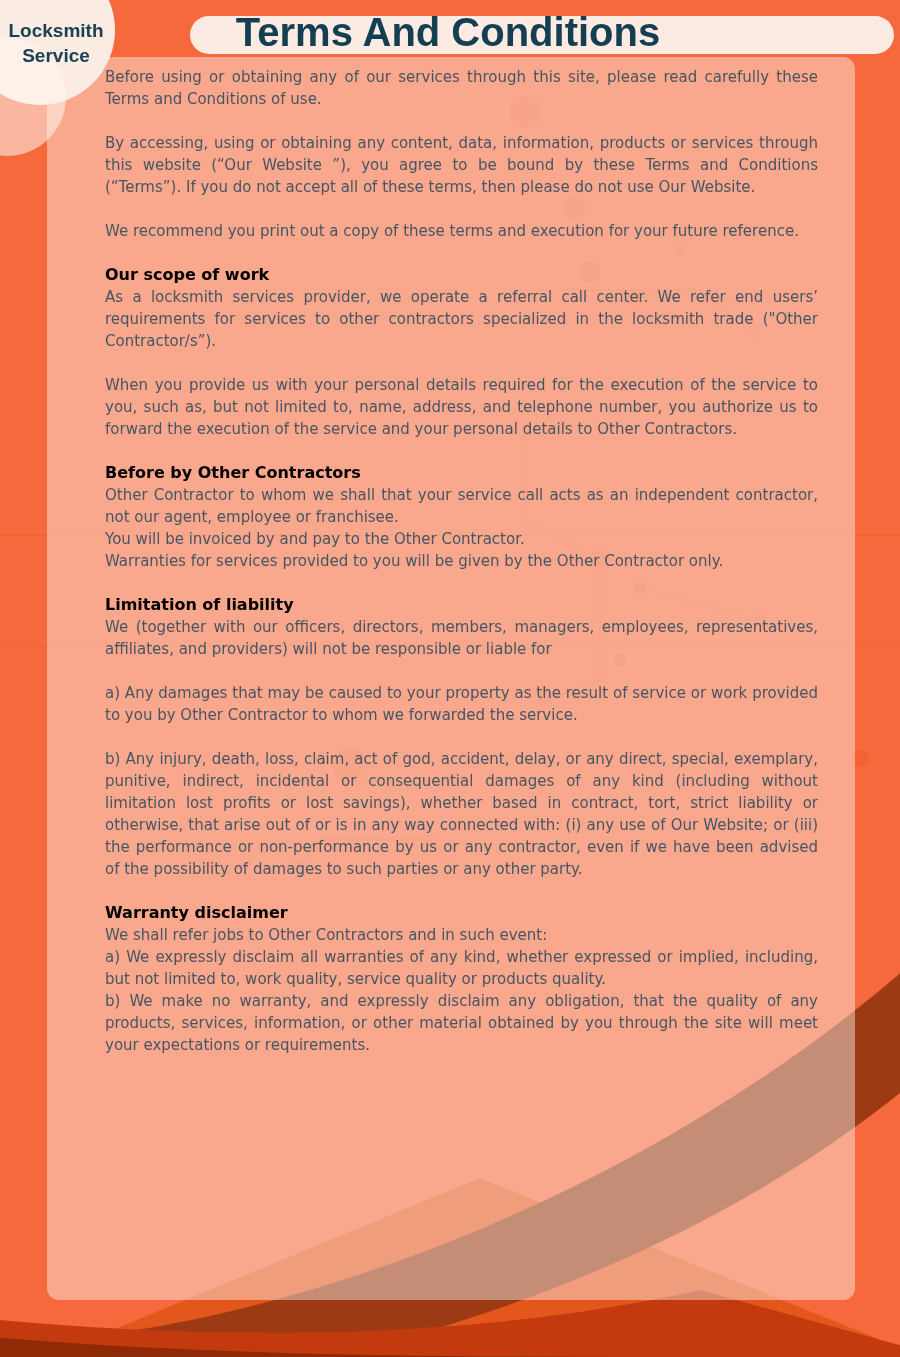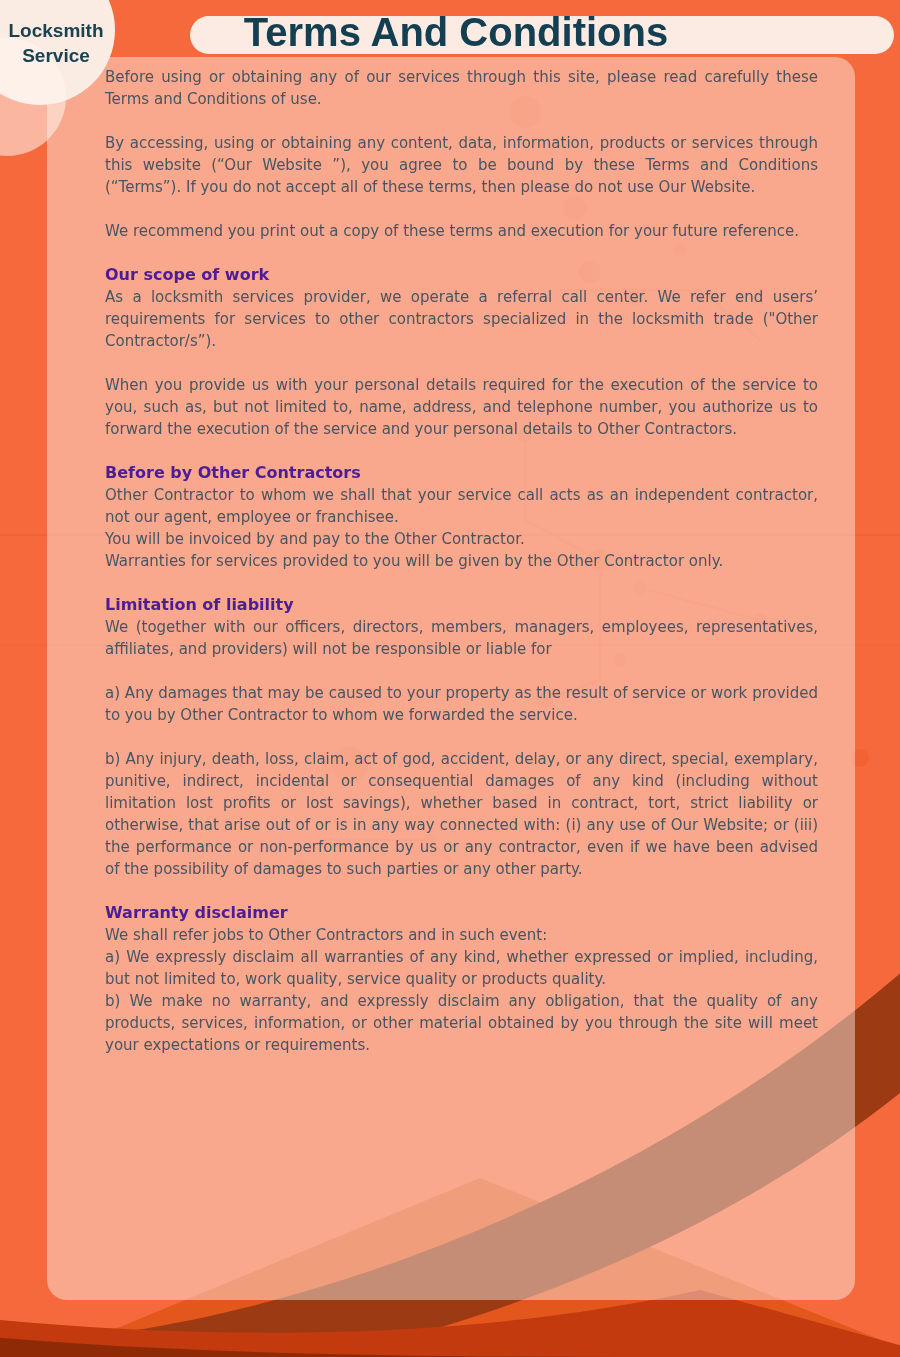--- a/index.html
+++ b/index.html
@@ -9,47 +9,47 @@
     overflow:hidden;
     background:#f5693c;
     font-family:"DejaVu Sans", sans-serif;
   }
   
   #bg-deco{position:absolute;left:0;top:0;z-index:0;}
   
   .panel{
     position:absolute;left:47px;top:57px;width:808px;height:1243px;
     background:rgba(255,255,255,0.42);
-    border-radius:20px;
+    border-radius:12px;
     z-index:2;
     box-sizing:border-box;
     padding:9px 37px 0 58px;
   }
   .panel p, .panel h2{color:#475562;}
   .terms-text p{
     margin:0 0 22px 0;
     font-size:15px;line-height:22px;
     color:#475562;
     text-align:justify;
     white-space:pre-line;
   }
   .terms-text h2{
     margin:0;
     font-size:16px;line-height:22px;
     font-weight:bold;
-    color:#4c1d95;
+    color:#000000;
     font-family:"DejaVu Sans", sans-serif;
   }
   
   .banner{
     position:absolute;left:190px;top:16px;width:704px;height:38px;
     background:#fcebe2;border-radius:19px;z-index:3;
   }
   .page-title{
-    position:absolute;left:116px;top:8px;width:680px;
+    position:absolute;left:108px;top:8px;width:680px;
     text-align:center;
     font-family:"Liberation Sans", sans-serif;
     font-weight:800;
     font-size:40px;line-height:48px;
     letter-spacing:0px;
     color:#143e51;
     z-index:4;
     margin:0;
   }
   .logo-circle{

